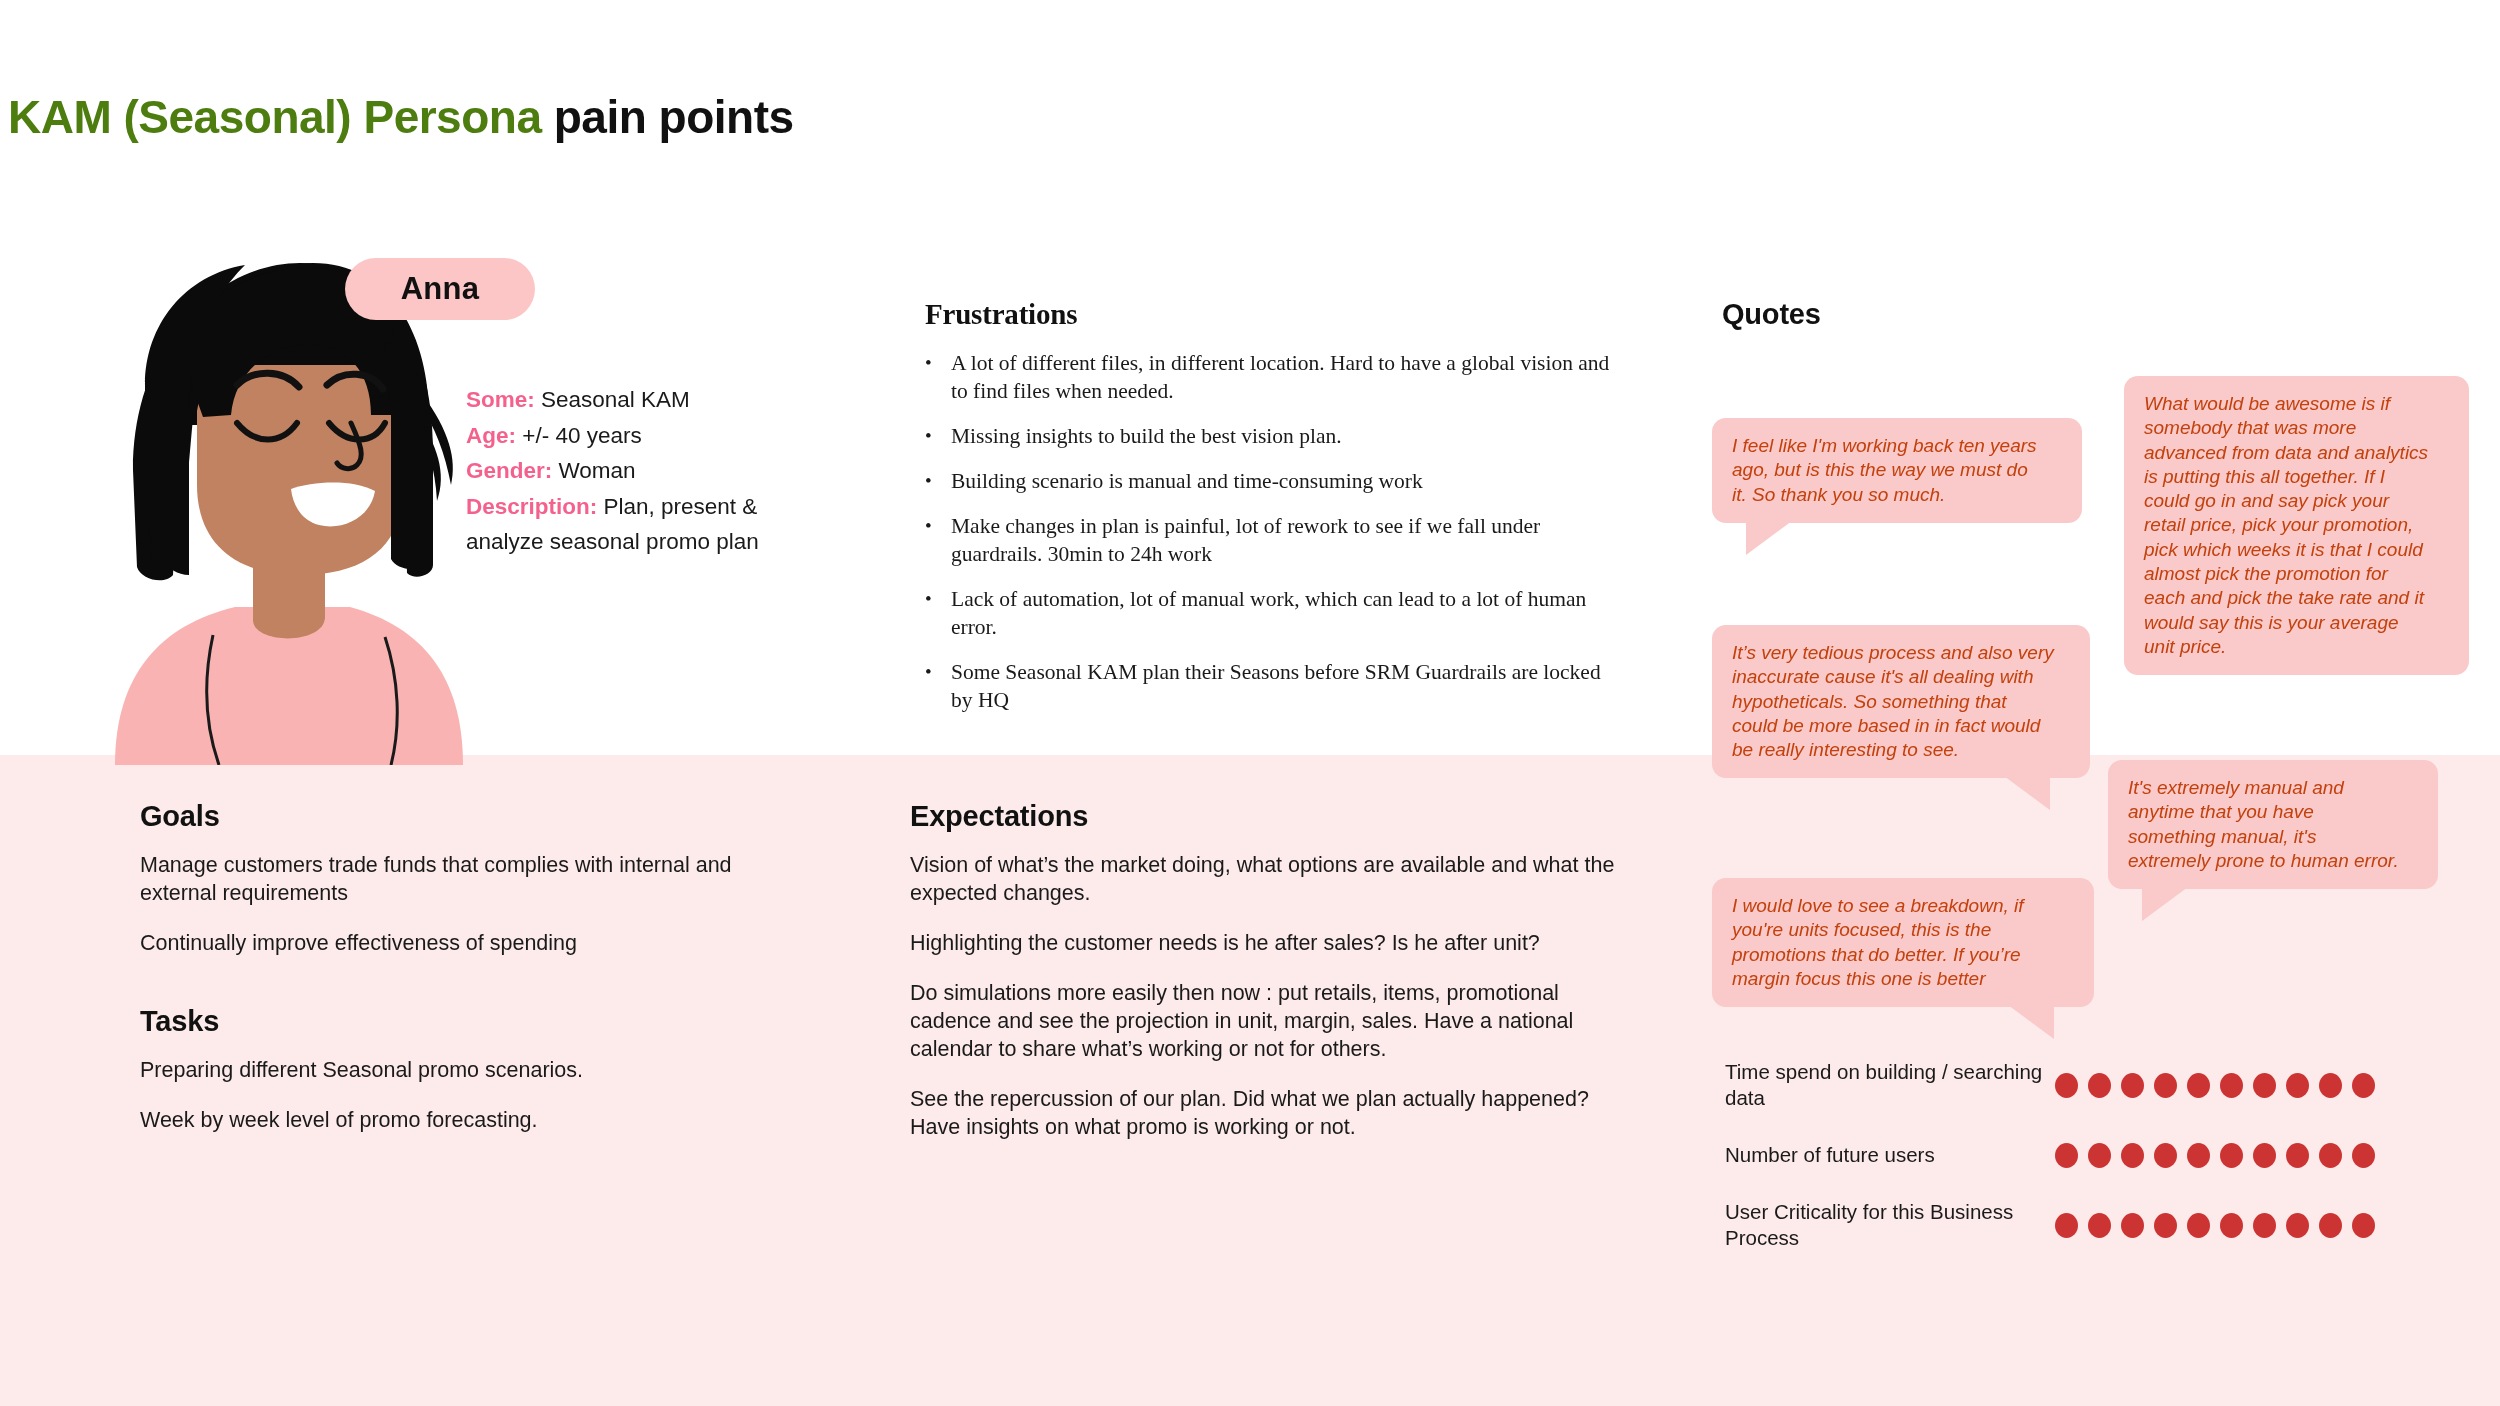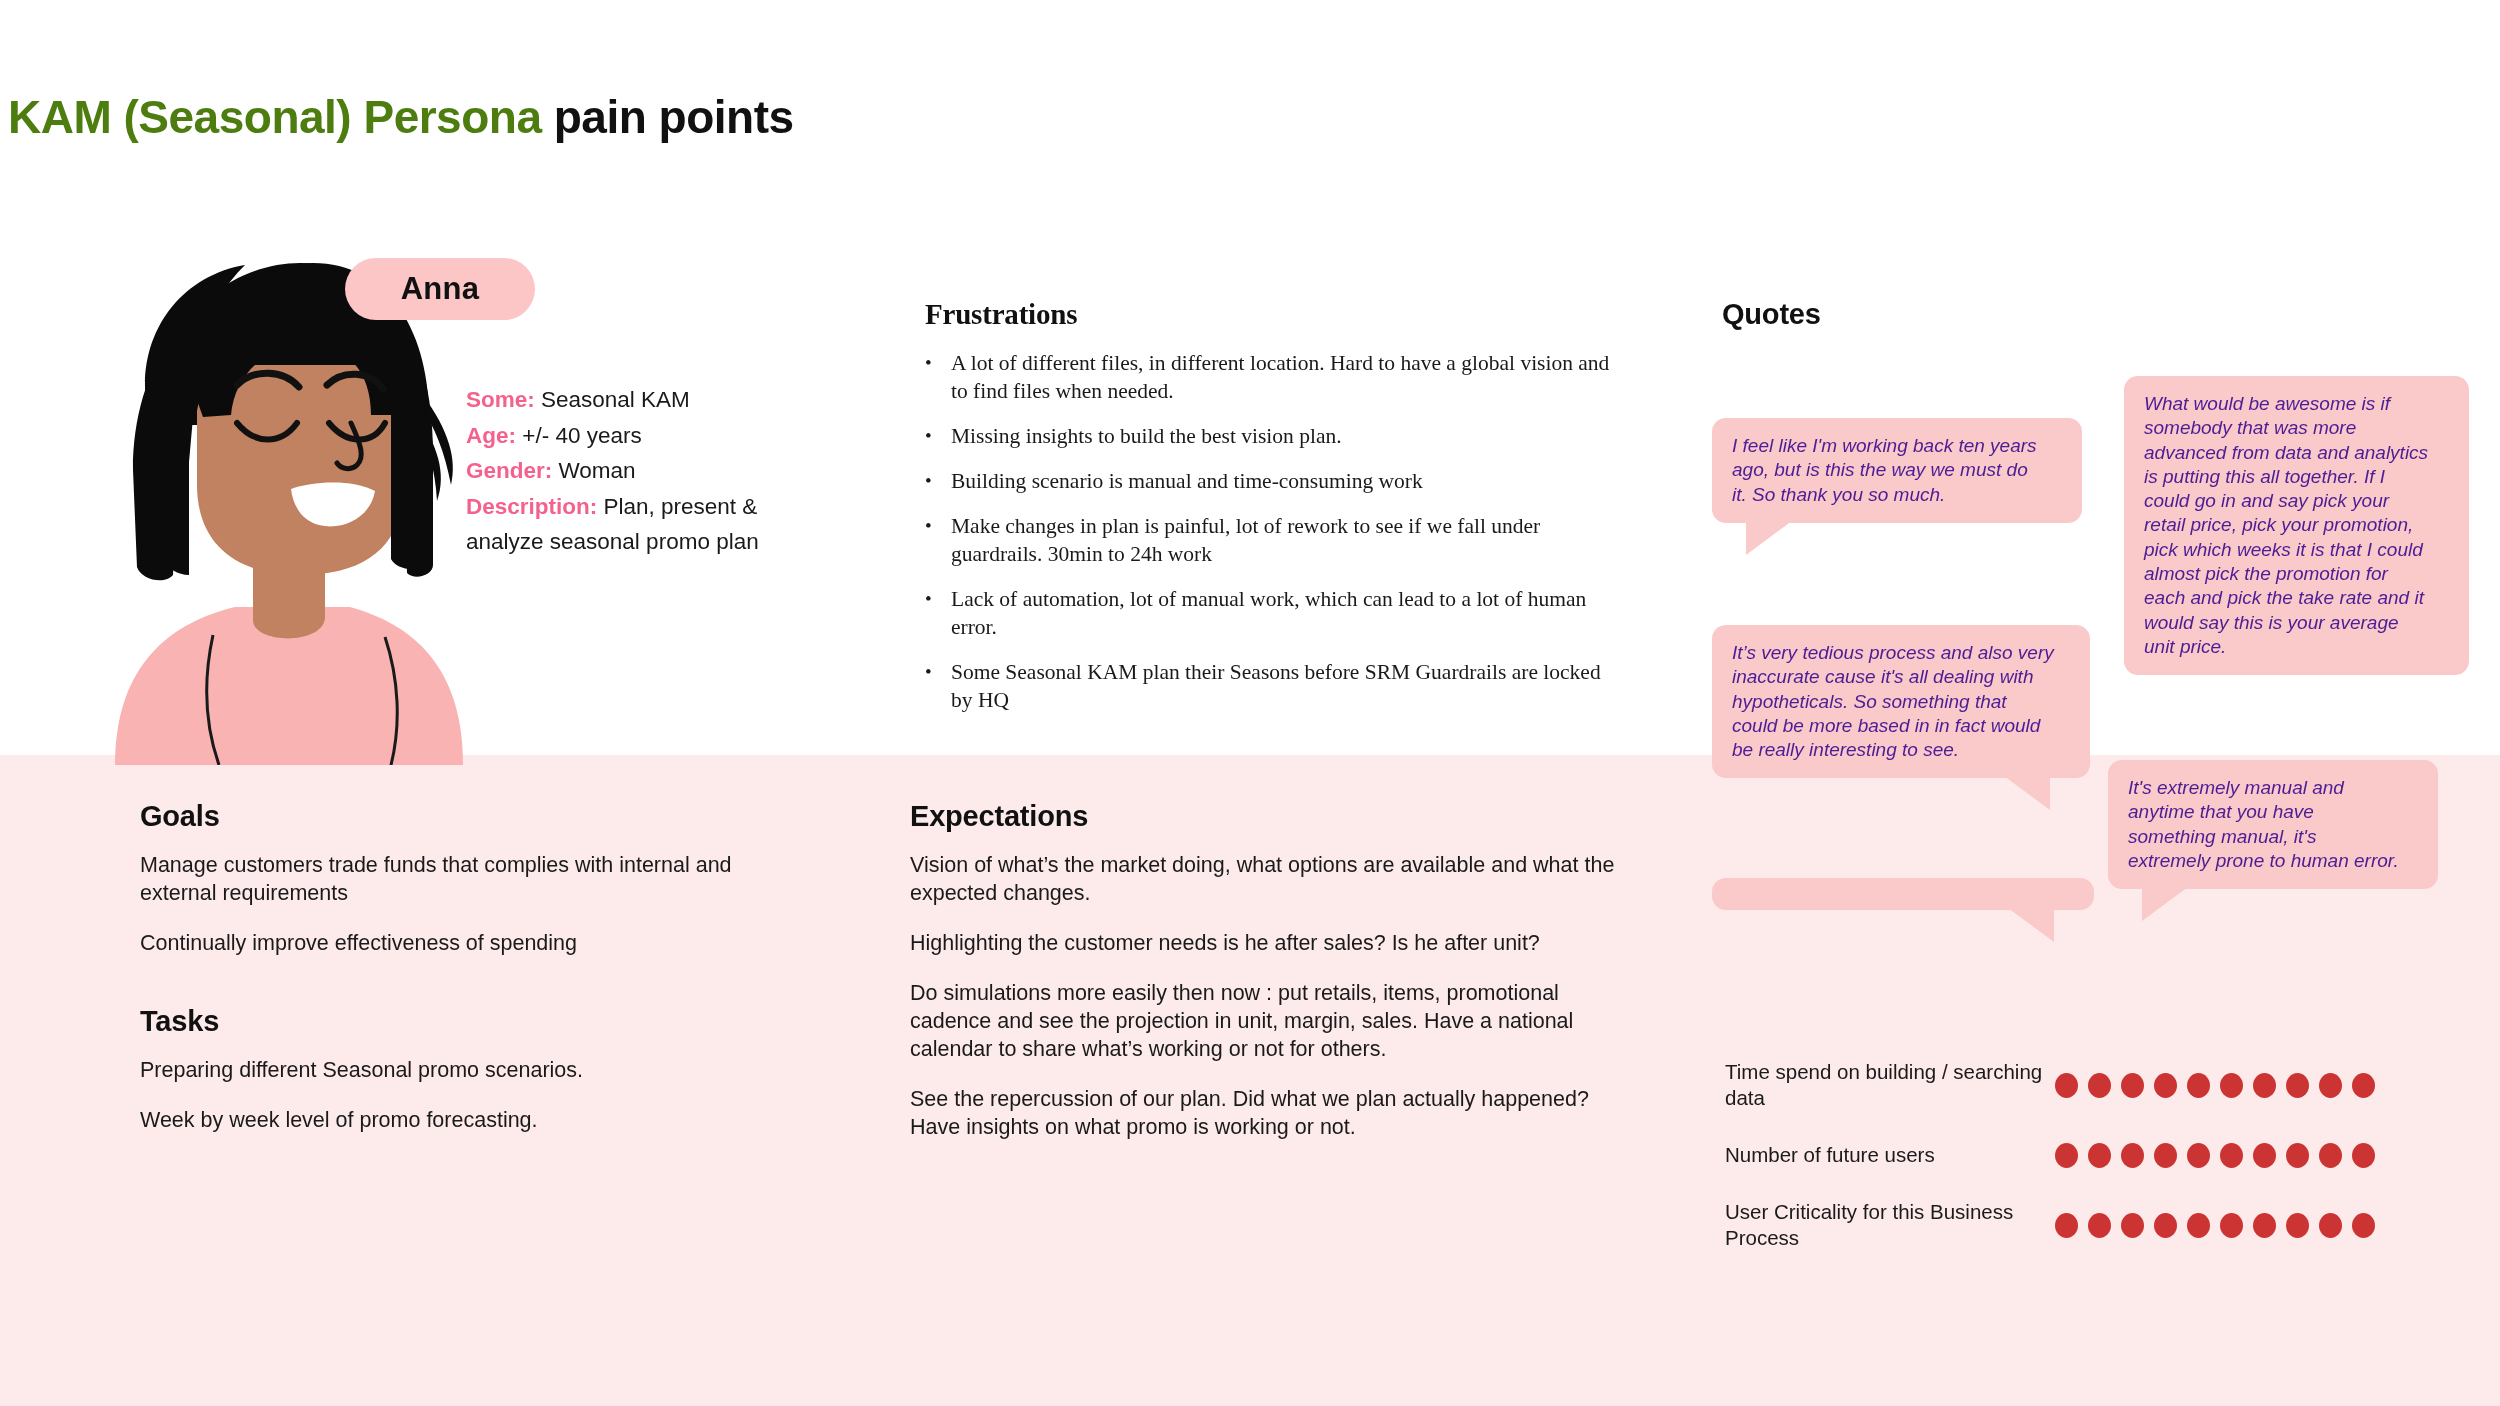--- a/index.html
+++ b/index.html
@@ -88,21 +88,21 @@
   
   .quotes-h { position:absolute; left:1722px; top:298px; }
 
   .bubble {
     position:absolute;
     background:#fac9c9;
     border-radius:14px;
     font-style:italic;
     font-size:19px;
     line-height:24.3px;
-    color:#4c1d95;
+    color:#c2410c;
     padding:16px 35px 16px 20px;
   }
   .bubble .tail {
     position:absolute;
     width:0; height:0;
     border-style:solid;
   }
   
   .tail-dl {
     bottom:-32px; left:34px;
@@ -276,20 +276,21 @@
   <span>It’s very tedious process and also very inaccurate cause it's all dealing with hypotheticals. So something that could be more based in in fact would be really interesting to see.</span>
   <span class="tail tail-dr"></span>
 </div>
 
 <div class="bubble" id="q4">
   <span>It's extremely manual and anytime that you have something manual, it's extremely prone to human error.</span>
   <span class="tail tail-dl"></span>
 </div>
 
 <div class="bubble" id="q5">
+  <span>I would love to see a breakdown, if you're units focused, this is the promotions that do better. If you’re margin focus this one is better</span>
   <span class="tail tail-dr"></span>
 </div>
 
 <div class="goals">
   <div class="sec-h">Goals</div>
   <div class="para">Manage customers trade funds that complies with internal and external requirements</div>
   <div class="para">Continually improve effectiveness of spending</div>
 </div>
 
 <div class="tasks">

